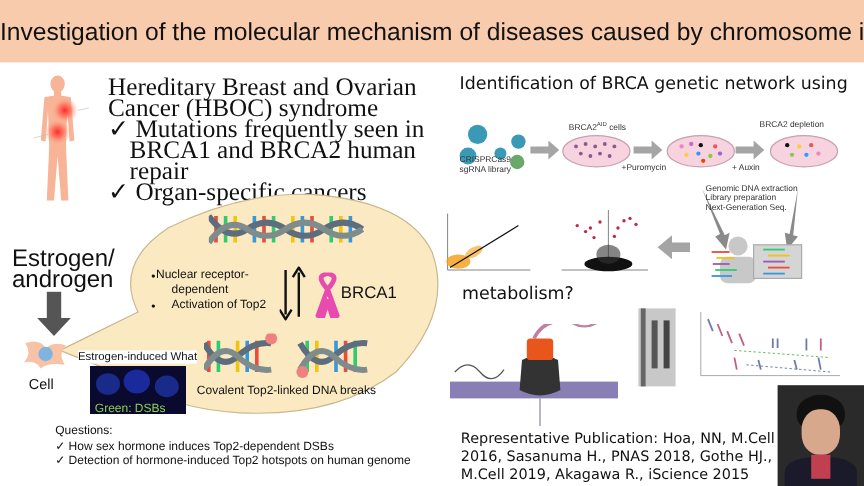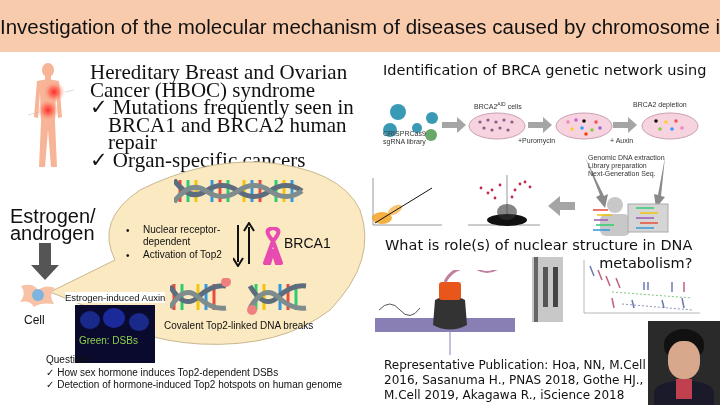--- a/index.html
+++ b/index.html
@@ -67,21 +67,21 @@
     <line x1="86" y1="3" x2="86" y2="25" stroke="#e74c3c"></line>
       <line x1="102" y1="3" x2="102" y2="25" stroke="#2ecc71"></line>
     <line x1="110" y1="3" x2="110" y2="25" stroke="#f1c40f"></line>
       <line x1="118" y1="3" x2="118" y2="25" stroke="#3498db"></line>
   </g>
   <path d="M0 3 Q16 25 32 14 T64 14 T96 14 T128 14" fill="none" stroke="#5d6d7e" stroke-width="5"></path>
   <path d="M0 25 Q16 3 32 14 T64 14 T96 14 T128 14" fill="none" stroke="#7f8c8d" stroke-width="5"></path>
 </svg>
 
 <div class="abs bubble-text" style="left:126px;top:225px">•</div>
-<div class="abs bubble-text" style="left:143px;top:224px">Nuclear receptor-</div>
+<div class="abs bubble-text" style="left:130px;top:224px">Nuclear receptor-</div>
 <div class="abs bubble-text" style="left:143px;top:236px">dependent</div>
 <div class="abs bubble-text" style="left:126px;top:250px">•</div>
 <div class="abs bubble-text" style="left:143px;top:249px">Activation of Top2</div>
 
 <svg class="abs" style="left:233px;top:222px" width="22" height="45">
   <line x1="5" y1="3" x2="5" y2="40" stroke="#111" stroke-width="2"></line>
   <path d="M0 36 L5 44 L10 36" fill="none" stroke="#111" stroke-width="2"></path>
   <line x1="16" y1="5" x2="16" y2="42" stroke="#111" stroke-width="2"></line>
   <path d="M11 9 L16 1 L21 9" fill="none" stroke="#111" stroke-width="2"></path>
 </svg>
@@ -121,23 +121,23 @@
   <rect x="9" y="0" width="12" height="22" fill="#555"></rect>
   <path d="M1 22 L29 22 L15 37 Z" fill="#555"></path>
 </svg>
 
 <svg class="abs" style="left:18px;top:280px" width="40" height="30">
   <path d="M3 6 Q15 2 20 10 Q28 4 37 8 Q30 15 36 24 Q22 22 16 27 Q12 20 2 22 Q9 14 3 6 Z" fill="#f7c2a6"></path>
   <circle cx="20" cy="15" r="6" fill="#7fb4e0"></circle>
 </svg>
 <div class="abs" style="left:24px;top:313px;font-size:12px">Cell</div>
 
-<div class="abs" style="left:65px;top:292px;font-size:9.5px;white-space:nowrap;background:#fff">Estrogen-induced Auxin</div>
-
-<div class="abs" style="left:75px;top:305px;width:80px;height:58px;background:#0a0a2e;overflow:hidden">
+<div class="abs" style="left:65px;top:292px;font-size:9.5px;white-space:nowrap;background:#fff">Estrogen-induced What</div>
+
+<div class="abs" style="left:75px;top:305px;width:80px;height:40px;background:#0a0a2e;overflow:hidden">
   <div style="position:absolute;left:5px;top:6px;width:20px;height:18px;border-radius:50%;background:#1a2a8a"></div>
   <div style="position:absolute;left:28px;top:3px;width:22px;height:20px;border-radius:50%;background:#1a2a9a"></div>
   <div style="position:absolute;left:54px;top:8px;width:20px;height:18px;border-radius:50%;background:#1a2a8a"></div>
   <div style="position:absolute;left:4px;top:30px;color:#8ed14a;font-size:10px;white-space:nowrap">Green: DSBs</div>
 </div>
 
 <div class="abs q" style="left:46px;top:354px">
   <div>Questions:</div>
   <div><span>✓</span> <span>How sex hormone induces Top2-dependent DSBs</span></div>
   <div><span>✓</span> <span>Detection of hormone-induced Top2 hotspots on human genome</span></div>
@@ -249,21 +249,20 @@
 <div class="abs small" style="left:518px;top:137px">+Puromycin</div>
 <div class="abs small" style="left:610px;top:137px">+ Auxin</div>
 <div class="abs small" style="left:633px;top:101px">BRCA2 depletion</div>
 <div class="abs small" style="left:588px;top:154px;line-height:8px">
   <div>Genomic DNA extraction</div>
   <div>Library preparation</div>
   <div>Next-Generation Seq.</div>
 </div>
 
 <div class="abs right-h" style="left:385px;top:237px">
-  <div>What is role(s) of nuclear structure in DNA</div>
   <div>metabolism?</div>
 </div>
 
 <svg class="abs" style="left:375px;top:270px" width="140" height="85">
   <rect x="0" y="48" width="140" height="14" fill="#8a7fb5"></rect>
   <path d="M60 30 Q75 22 90 30 L92 55 Q75 64 58 55 Z" fill="#333"></path>
   <rect x="64" y="12" width="22" height="18" rx="3" fill="#e8561c"></rect>
   <path d="M70 12 Q76 0 88 -2" fill="none" stroke="#c080a0" stroke-width="3"></path>
   <path d="M100 -2 Q112 6 124 -2" fill="none" stroke="#c080a0" stroke-width="2"></path>
   <path d="M4 40 Q15 28 25 40 T45 38" fill="none" stroke="#555" stroke-width="1"></path>
@@ -293,21 +292,21 @@
     <line x1="90" y1="42" x2="92" y2="50" stroke="#6c7ab0"></line>
       <line x1="110" y1="40" x2="112" y2="50" stroke="#6c7ab0"></line>
   </g>
   <line x1="40" y1="34" x2="120" y2="40" stroke="#5cba5c" stroke-width="0.8" stroke-dasharray="2 2"></line>
   <line x1="50" y1="46" x2="120" y2="52" stroke="#6c7ab0" stroke-width="0.8" stroke-dasharray="2 2"></line>
 </svg>
 
 <div class="abs pub" style="left:384px;top:358px">
   <div>Representative Publication: Hoa, NN, M.Cell</div>
   <div>2016, Sasanuma H., PNAS 2018, Gothe HJ.,</div>
-  <div>M.Cell 2019, Akagawa R., iScience 2018</div>
+  <div>M.Cell 2019, Akagawa R., iScience 2015</div>
 </div>
 
 <div class="abs" style="left:648px;top:321px;width:72px;height:84px;background:#2a2a2a;overflow:hidden">
   <div style="position:absolute;left:16px;top:8px;width:40px;height:30px;border-radius:50% 50% 40% 40%;background:#111"></div>
   <div style="position:absolute;left:20px;top:20px;width:32px;height:38px;border-radius:45%;background:#d8a88c"></div>
   <div style="position:absolute;left:6px;top:60px;width:60px;height:30px;border-radius:40% 40% 0 0;background:#1a1a2a"></div>
   <div style="position:absolute;left:28px;top:58px;width:16px;height:20px;background:#c04050"></div>
 </div>
 
 </body></html>

